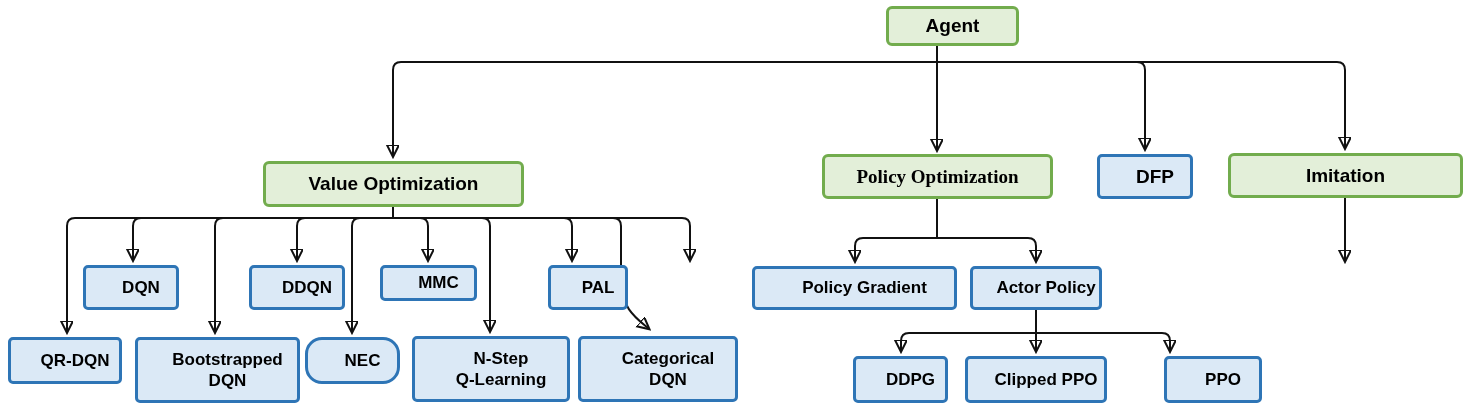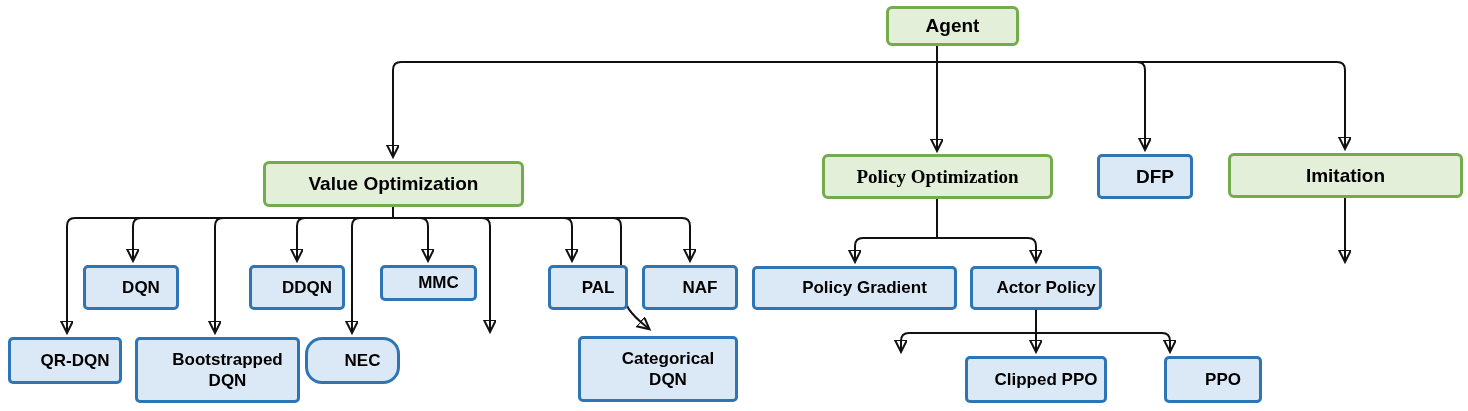--- a/index.html
+++ b/index.html
@@ -101,29 +101,31 @@
 
   <div class="node green mid" style="left:263px; top:161px; width:261px; height:46px;">Value Optimization</div>
   <div class="node green mid" style="left:822px; top:154px; width:231px; height:45px;font-family:Liberation Serif, serif;">Policy Optimization</div>
   <div class="node blue mid" style="left:1097px; top:154px; width:96px; height:45px;">DFP</div>
   <div class="node green mid" style="left:1228px; top:153px; width:235px; height:45px;">Imitation</div>
 
   <div class="node blue" style="left:83px; top:265px; width:96px; height:45px;">DQN</div>
   <div class="node blue" style="left:249px; top:265px; width:96px; height:45px;">DDQN</div>
   <div class="node blue" style="left:380px; top:265px; width:97px; height:36px;">MMC</div>
   <div class="node blue" style="left:532px; top:265px; width:80px; height:45px;margin-left:16px;">PAL</div>
-  <div class="node blue" style="left:642px; top:265px; width:96px; height:45px;">NAF</div>
 
   <div class="node blue" style="left:8px; top:337px; width:114px; height:47px;">QR-DQN</div>
   <div class="node blue" style="left:135px; top:337px; width:165px; height:66px;">Bootstrapped
 DQN</div>
   <div class="node blue" style="left:305px; top:337px; width:95px; height:47px;border-radius:17px;">NEC</div>
+  <div class="node blue" style="left:412px; top:336px; width:158px; height:66px;">N-Step
+Q-Learning</div>
   <div class="node blue" style="left:578px; top:336px; width:160px; height:66px;">Categorical
 DQN</div>
 
   <div class="node blue" style="left:752px; top:266px; width:205px; height:44px;">Policy Gradient</div>
   <div class="node blue" style="left:970px; top:266px; width:132px; height:44px;">Actor Policy</div>
 
+  <div class="node blue" style="left:853px; top:356px; width:95px; height:47px;">DDPG</div>
   <div class="node blue" style="left:965px; top:356px; width:142px; height:47px;">Clipped PPO</div>
   <div class="node blue" style="left:1125px; top:356px; width:98px; height:47px;margin-left:39px;">PPO</div>
 
 
 </div>
 
 </body></html>

